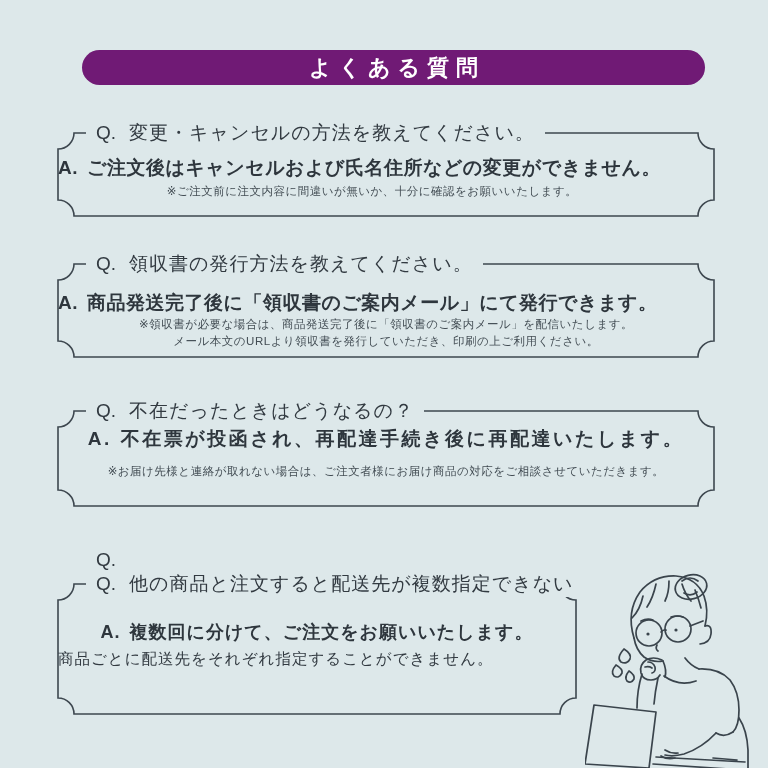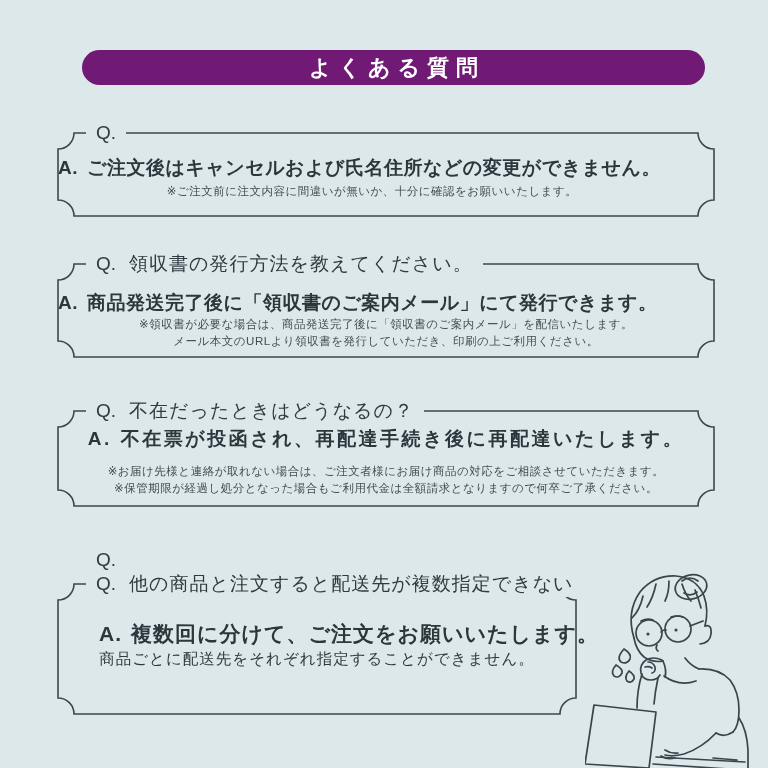--- a/index.html
+++ b/index.html
@@ -39,37 +39,37 @@
     font-weight:bold;font-size:19px;color:#2e363d;
     white-space:nowrap;
   }
   .arow .amark{margin-right:9px;}
   .notes{
     position:absolute;text-align:center;
     font-size:11.5px;line-height:16.5px;color:#434d54;
     letter-spacing:0.5px;white-space:nowrap;
   }
   .subtext{
-    position:absolute;text-align:center;
+    position:absolute;text-align:left;
     font-size:15.5px;color:#323a41;letter-spacing:1px;white-space:nowrap;
   }
   
   #f1{left:56px;top:131px;}
   #f2{left:56px;top:262px;}
   #f3{left:56px;top:409px;}
   #f4{left:56px;top:582px;}
   #q1{top:120px;}
   #q2{top:251px;}
   #q3{top:398px;}
   #q4a{top:547px;}
   #q4b{top:571px;}
   #a1{left:58px;width:551px;top:155px;letter-spacing:0.5px;}
   #a2{left:58px;width:556px;top:290px;letter-spacing:0.5px;}
   #a3{left:58px;width:656px;top:426px;letter-spacing:2.5px;}
-  #a4{left:58px;width:518px;top:620px;font-size:21px;letter-spacing:1px;margin-left:32px;}
+  #a4{left:58px;width:518px;top:620px;font-size:18px;letter-spacing:1px;}
   #n1{left:44px;width:656px;top:183px;}
   #n2{left:58px;width:656px;top:316px;}
   #n3{left:58px;width:656px;top:463px;}
   #sub4{left:58px;width:518px;top:649px;}
   
   .illustration{position:absolute;left:585px;top:550px;}
   .illustration *{vector-effect:none;}
 </style>
 </head>
 <body>
@@ -78,20 +78,21 @@
 
   <div class="header-pill">
     <span>よくある質問</span>
   </div>
 
   <svg id="f1" class="frame" width="662" height="89" viewBox="0 0 662 89">
     <path d="M18 2 L642 2 A16 16 0 0 0 658 18 L658 69 A16 16 0 0 0 642 85 L18 85 A16 16 0 0 0 2 69 L2 18 A16 16 0 0 0 18 2 Z"></path>
   </svg>
   <div id="q1" class="qrow">
     <span class="qmark">Q.</span>
+    <span>変更・キャンセルの方法を教えてください。</span>
   </div>
   <div id="a1" class="arow">
     <span class="amark">A.</span><span>ご注文後はキャンセルおよび氏名住所などの変更ができません。</span>
   </div>
   <div id="n1" class="notes">
     <div>※ご注文前に注文内容に間違いが無いか、十分に確認をお願いいたします。</div>
   </div>
 
   <svg id="f2" class="frame" width="662" height="99" viewBox="0 0 662 99">
     <path d="M18 2 L642 2 A16 16 0 0 0 658 18 L658 79 A16 16 0 0 0 642 95 L18 95 A16 16 0 0 0 2 79 L2 18 A16 16 0 0 0 18 2 Z"></path>
@@ -113,21 +114,20 @@
   </svg>
   <div id="q3" class="qrow">
     <span class="qmark">Q.</span>
     <span>不在だったときはどうなるの？</span>
   </div>
   <div id="a3" class="arow">
     <span class="amark">A.</span><span>不在票が投函され、再配達手続き後に再配達いたします。</span>
   </div>
   <div id="n3" class="notes">
     <div>※お届け先様と連絡が取れない場合は、ご注文者様にお届け商品の対応をご相談させていただきます。</div>
-    <div>※保管期限が経過し処分となった場合もご利用代金は全額請求となりますので何卒ご了承ください。</div>
   </div>
 
   <svg id="f4" class="frame" width="524" height="136" viewBox="0 0 524 136">
     <path d="M18 2 L504 2 A16 16 0 0 0 520 18 L520 116 A16 16 0 0 0 504 132 L18 132 A16 16 0 0 0 2 116 L2 18 A16 16 0 0 0 18 2 Z"></path>
   </svg>
   <div id="q4a" class="qrow">
     <span class="qmark">Q.</span>
   </div>
   <div id="q4b" class="qrow">
     <span class="qmark">Q.</span>

